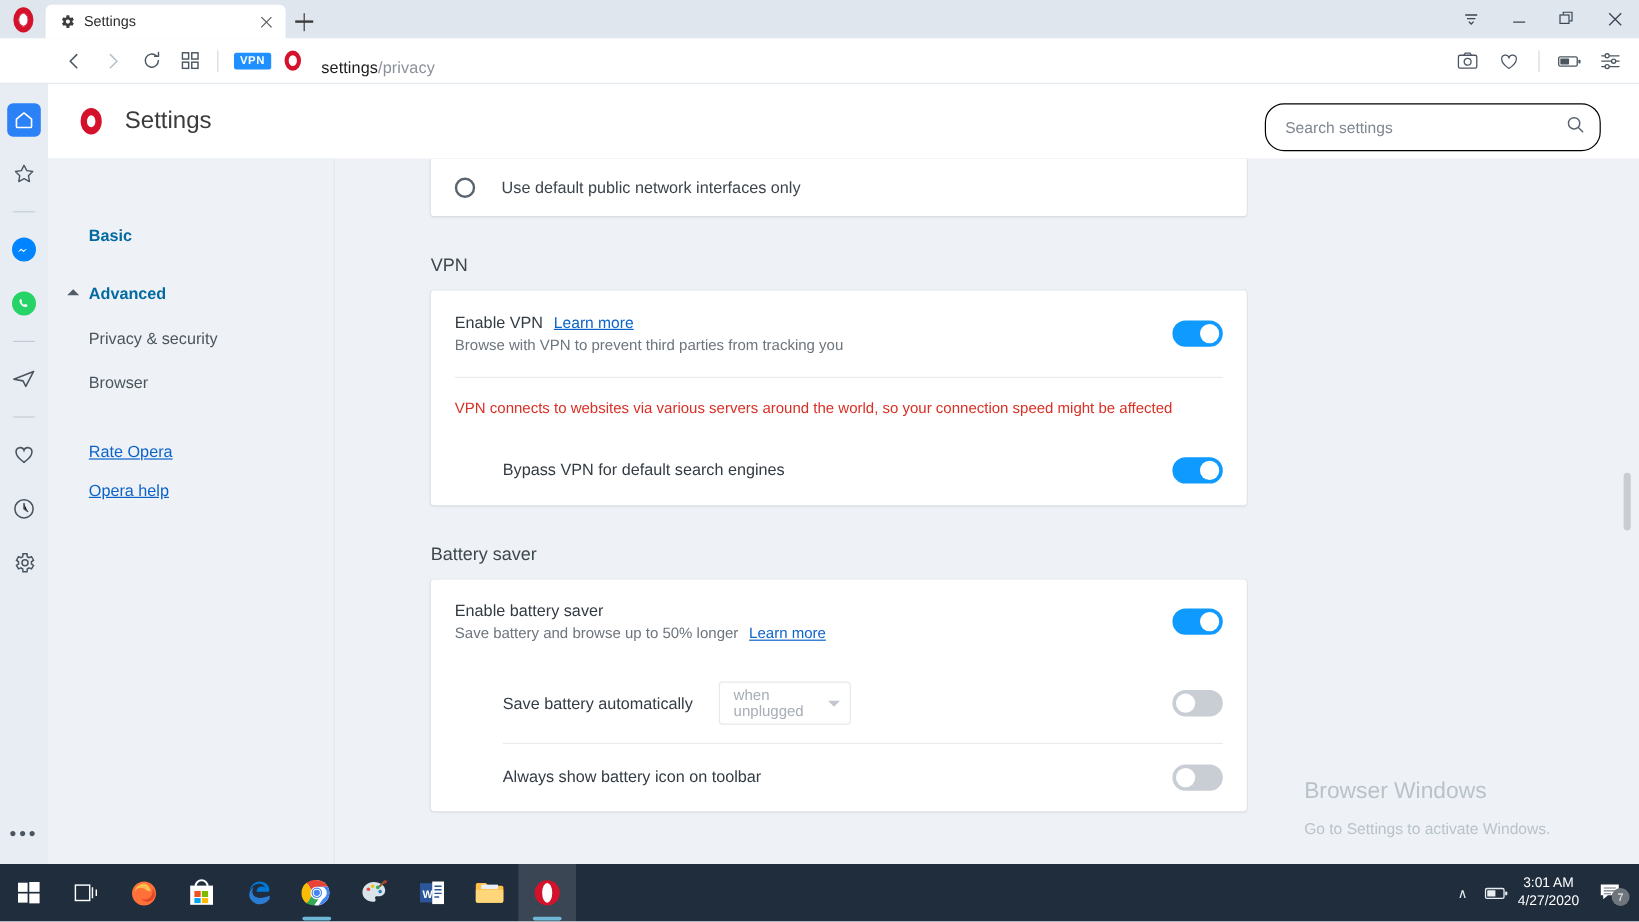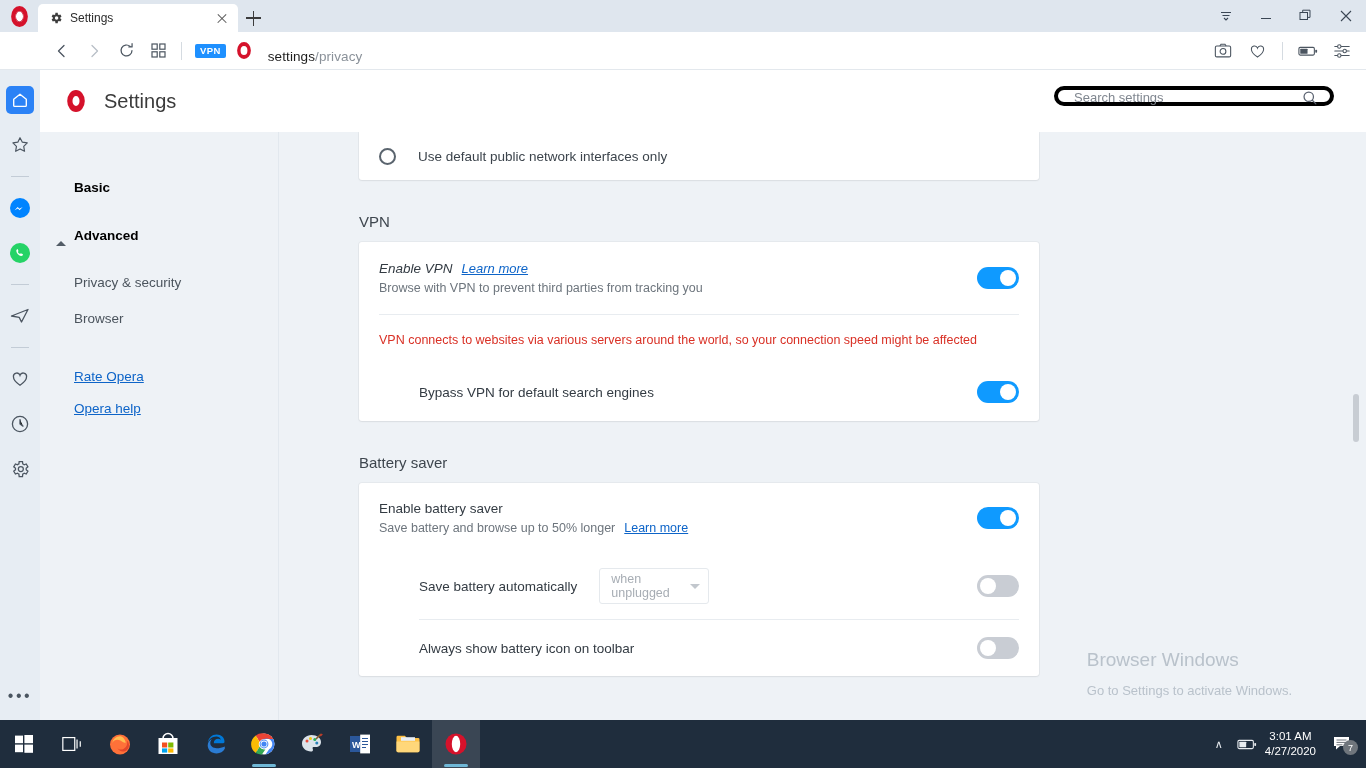--- a/index.html
+++ b/index.html
@@ -138,40 +138,40 @@
   .hdr-opera {
     width: 20px; height: 22px; border-radius: 50%;
     border: 6px solid #d5122b; background: #fff;
     transform: scaleX(0.88);
   }
   .hdr-title {
     font-size: 20px; color: #3b3b3b; margin-left: 18px; font-weight: 400;
   }
   .search-box {
     position: absolute; right: 32px; top: 16px;
-    width: 280px; height: 20px; border: 4px solid #000000;
+    width: 280px; height: 40px; border: 1px solid #000000;
     border-radius: 16px; background: #fff;
-    display: flex; align-items: flex-start; padding: 0 12px 0 16px;
+    display: flex; align-items: center; padding: 0 12px 0 16px;
   }
   .search-box input {
     flex: 1; border: 0; outline: 0; font-size: 13px; color: #6f7780;
     font-family: "Liberation Sans", sans-serif; background: transparent;
   }
   .search-box input::placeholder { color: #808790; }
 
   .page-body { display: flex; height: 588px; position: relative; }
 
   .nav {
     width: 239px; flex: 0 0 239px; padding-top: 48px;
     background: #eef2f6;
     border-right: 1px solid #e2e8ee;
   }
   .nav-group {
-    font-size: 13.5px; font-weight: bold; color: #000000;
-    padding: 0 0 0 34px; height: 32px; display: flex; align-items: flex-start;
+    font-size: 13.5px; font-weight: bold; color: #0369a1;
+    padding: 0 0 0 34px; height: 32px; display: flex; align-items: center;
     cursor: pointer; position: relative;
   }
   .nav-caret {
     position: absolute; left: 16px; top: 13px;
     width: 0; height: 0;
     border-left: 5px solid transparent; border-right: 5px solid transparent;
     border-bottom: 5px solid #525c66;
   }
   .nav-item {
     font-size: 13.5px; color: #4b545d; padding-left: 34px;
@@ -515,21 +515,21 @@
             <div class="radio-row">
               <span class="radio"></span>
               <span class="radio-label">Use default public network interfaces only</span>
             </div>
           </div>
 
           <div class="sec-title">VPN</div>
           <div class="card">
             <div class="row" style="height:72px">
               <div class="row-text">
-                <div style="display:flex;align-items:flex-end;font-style:italic;">
+                <div style="display:flex;align-items:flex-end;">
                   <span class="row-title">Enable VPN</span>
                   <span class="inline-link t">Learn more</span>
                 </div>
                 <div class="row-sub">Browse with VPN to prevent third parties from tracking you</div>
               </div>
               <span class="toggle"></span>
             </div>
             <div class="hr"></div>
             <div class="warn">VPN connects to websites via various servers around the world, so your connection speed might be affected</div>
             <div class="row" style="height:58px;padding-left:60px">

